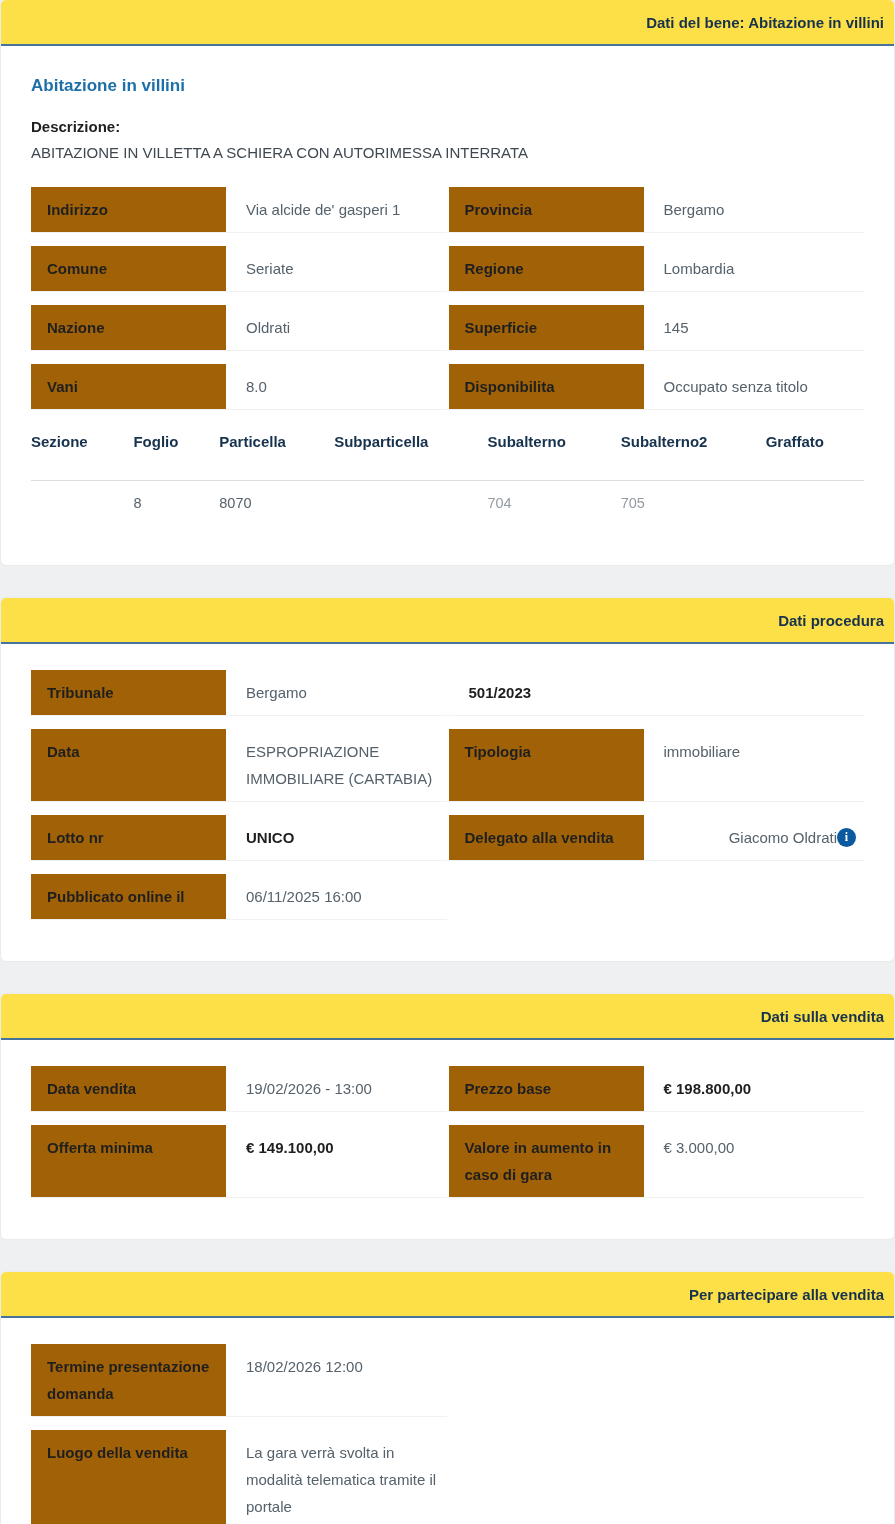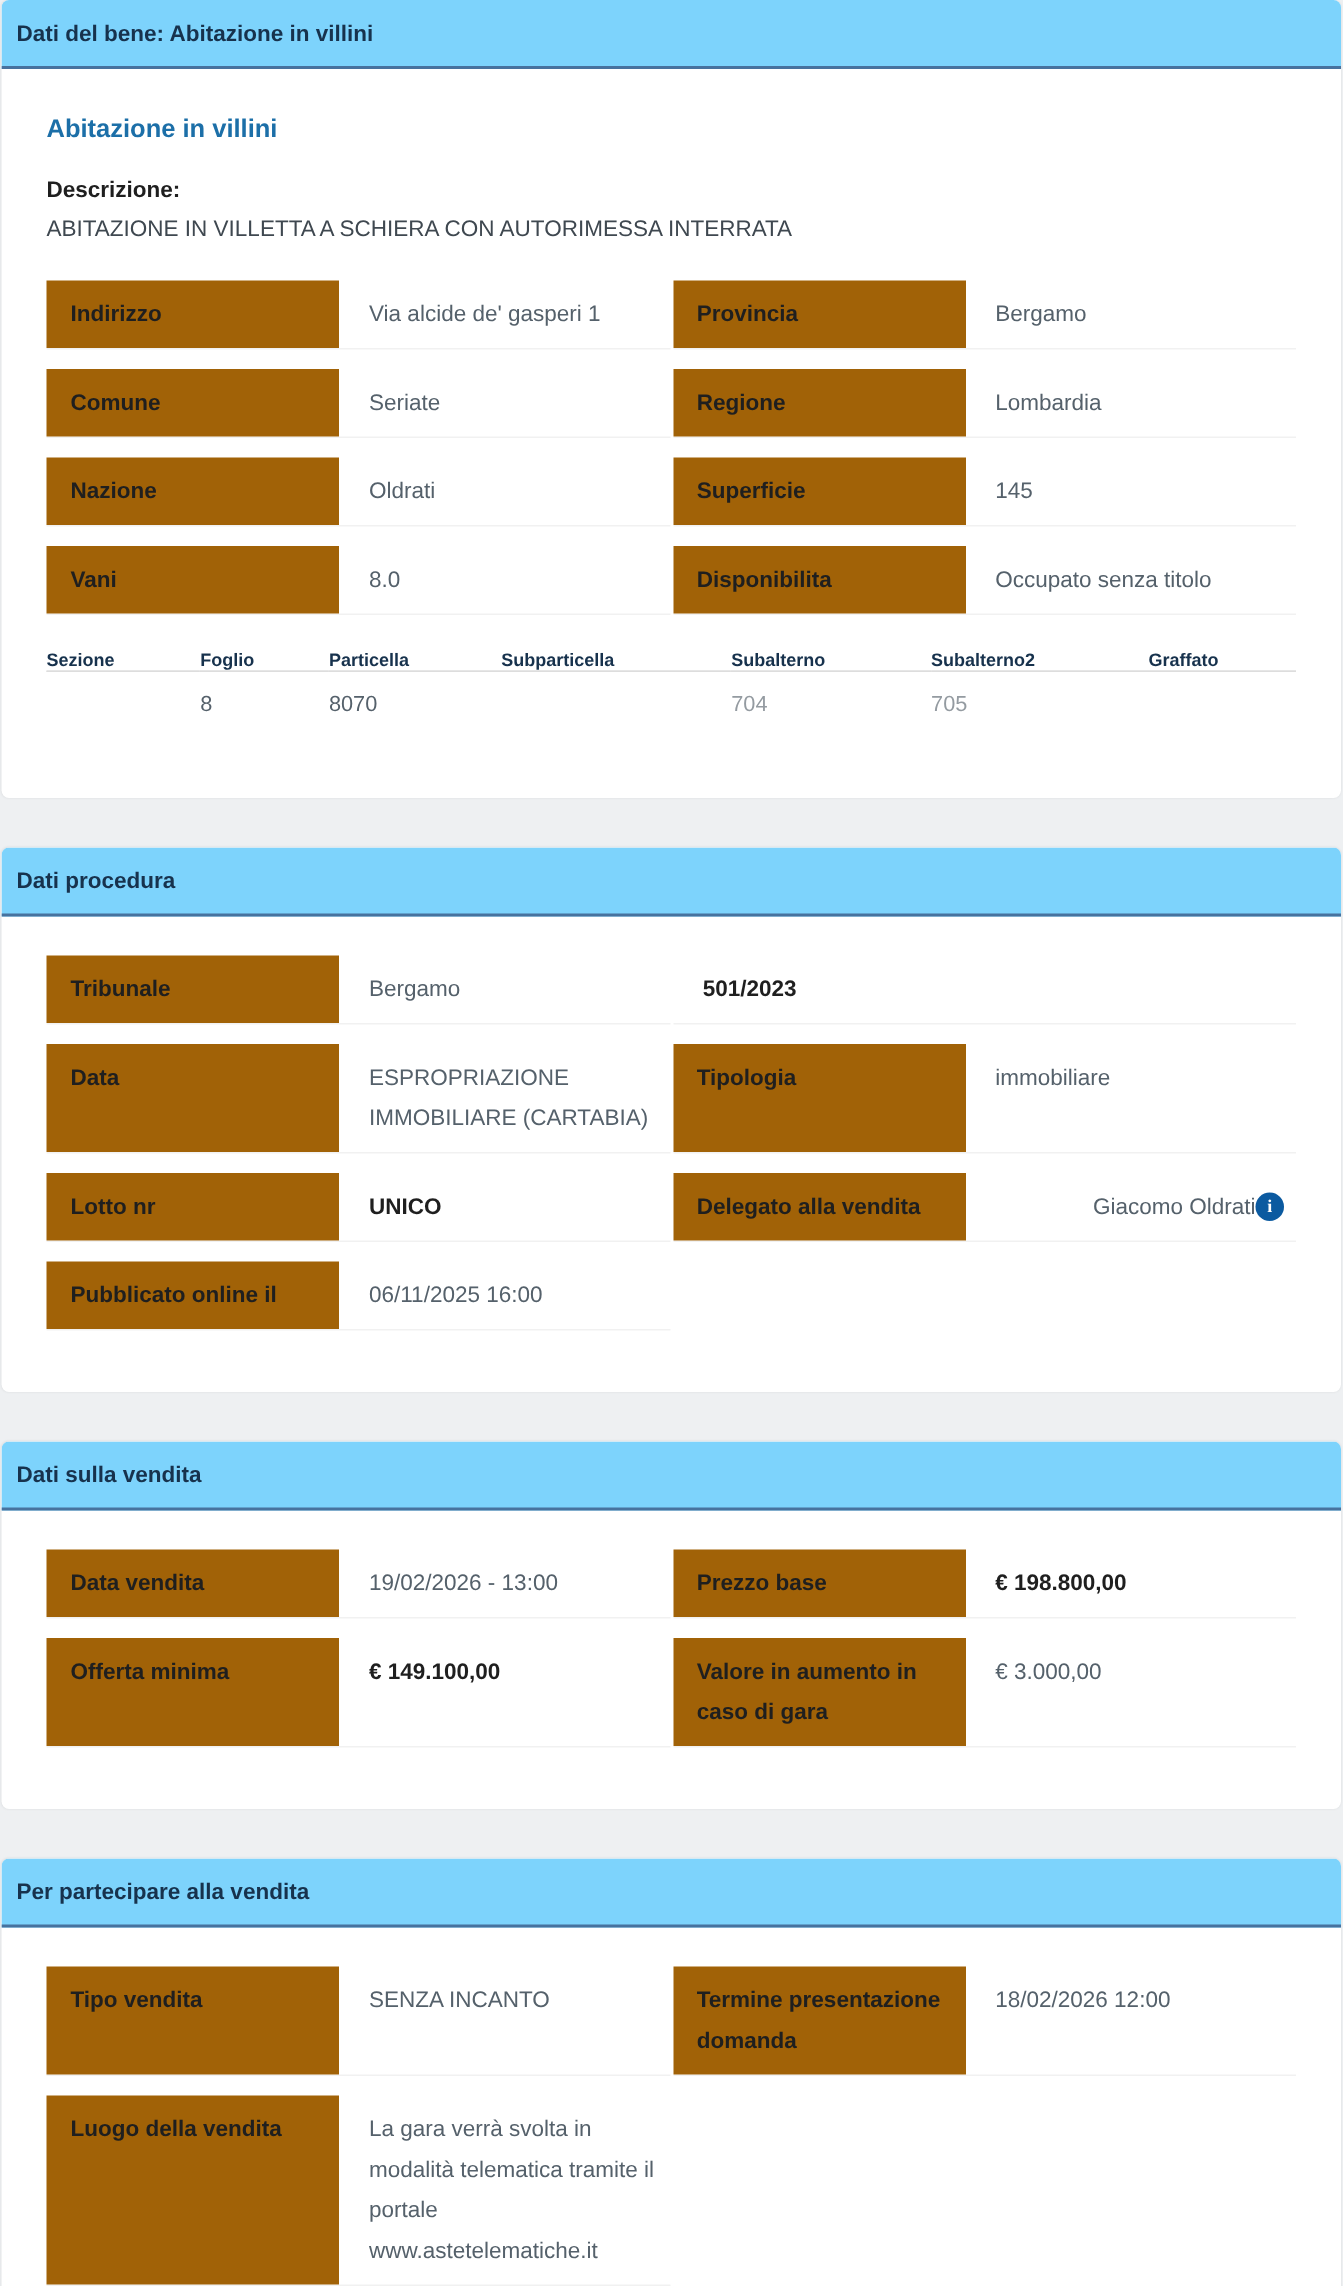--- a/index.html
+++ b/index.html
@@ -15,25 +15,25 @@
   .card {
     background: #ffffff;
     border-radius: 5px;
     margin: 0 1px 33px 1px;
     box-shadow: 0 0 2px rgba(0,0,0,0.08);
     overflow: hidden;
   }
   .card:last-child { margin-bottom: 8px; }
 
   .card-header {
-    background: #7dd3fc;
+    background: #fde047;
     border-bottom: 2px solid #47729e;
     color: #17324d;
     font-weight: bold;
-    text-align: left;
+    text-align: right;
     padding: 14px 10px 13px 10px;
     font-size: 15px;
   }
 
   .card-body { padding: 26px 30px 28px 30px; }
 
   .prop-title {
     color: #1c6fa8;
     font-weight: bold;
     font-size: 17px;
@@ -92,22 +92,22 @@
 
   table.catasto {
     width: 100%;
     border-collapse: collapse;
     margin-top: 12px;
   }
   table.catasto th {
     text-align: left;
     color: #17324d;
     font-weight: bold;
-    font-size: 12px;
-    padding: 10px 6px 0 0;
+    font-size: 15px;
+    padding: 10px 6px 30px 0;
     border-bottom: 1px solid #dddddd;
   }
   table.catasto td {
     padding: 14px 6px 26px 0;
     color: #55616b;
     font-size: 14.5px;
   }
   table.catasto td.muted { color: #949ba1; }
   table.catasto .c1 { width: 12.3%; }
   table.catasto .c2 { width: 10.3%; }
@@ -278,24 +278,20 @@
       </div>
     </div>
   </section>
 
   <section class="card">
     <header class="card-header">Per partecipare alla vendita</header>
     <div class="card-body">
 
       <div class="row2">
         <div class="pair">
-          <div class="cell-label">Tipo vendita</div>
-          <div class="cell-value">SENZA INCANTO</div>
-        </div>
-        <div class="pair">
           <div class="cell-label">Termine presentazione domanda</div>
           <div class="cell-value">18/02/2026 12:00</div>
         </div>
       </div>
 
       <div class="row2">
         <div class="pair">
           <div class="cell-label">Luogo della vendita</div>
           <div class="cell-value" style="max-width:260px">La gara verrà svolta in modalità telematica tramite il portale www.astetelematiche.it</div>
         </div>

